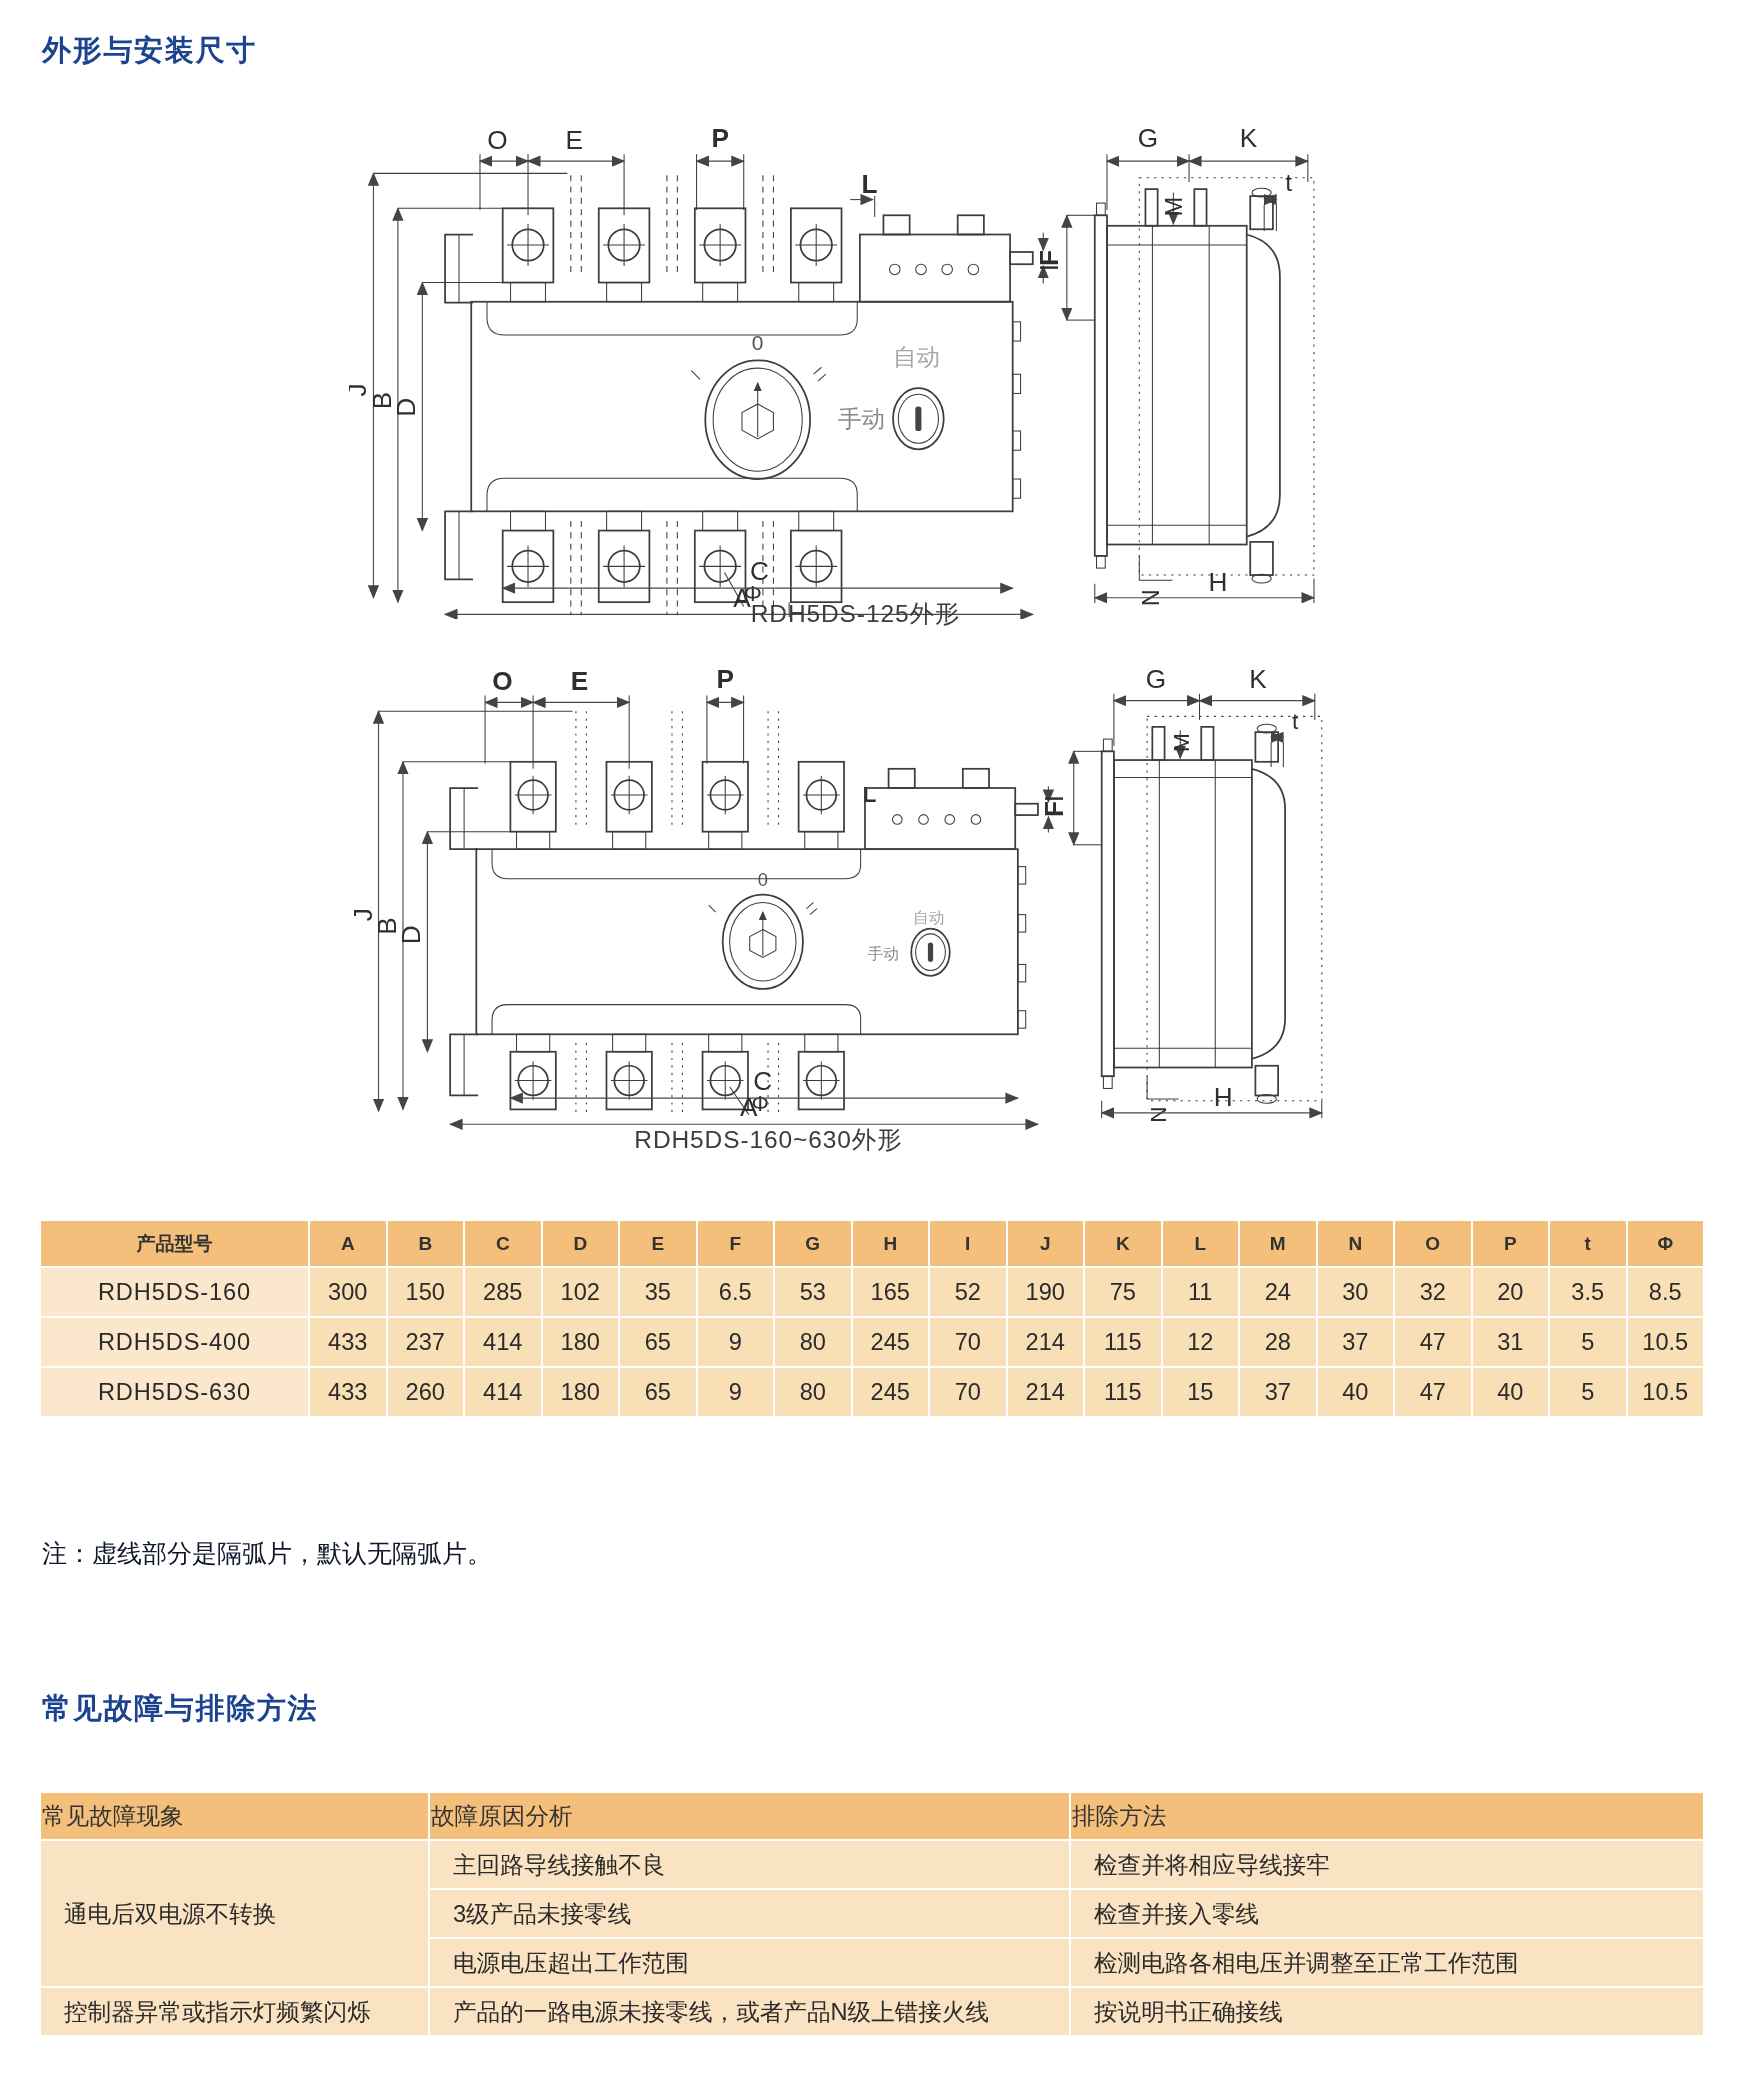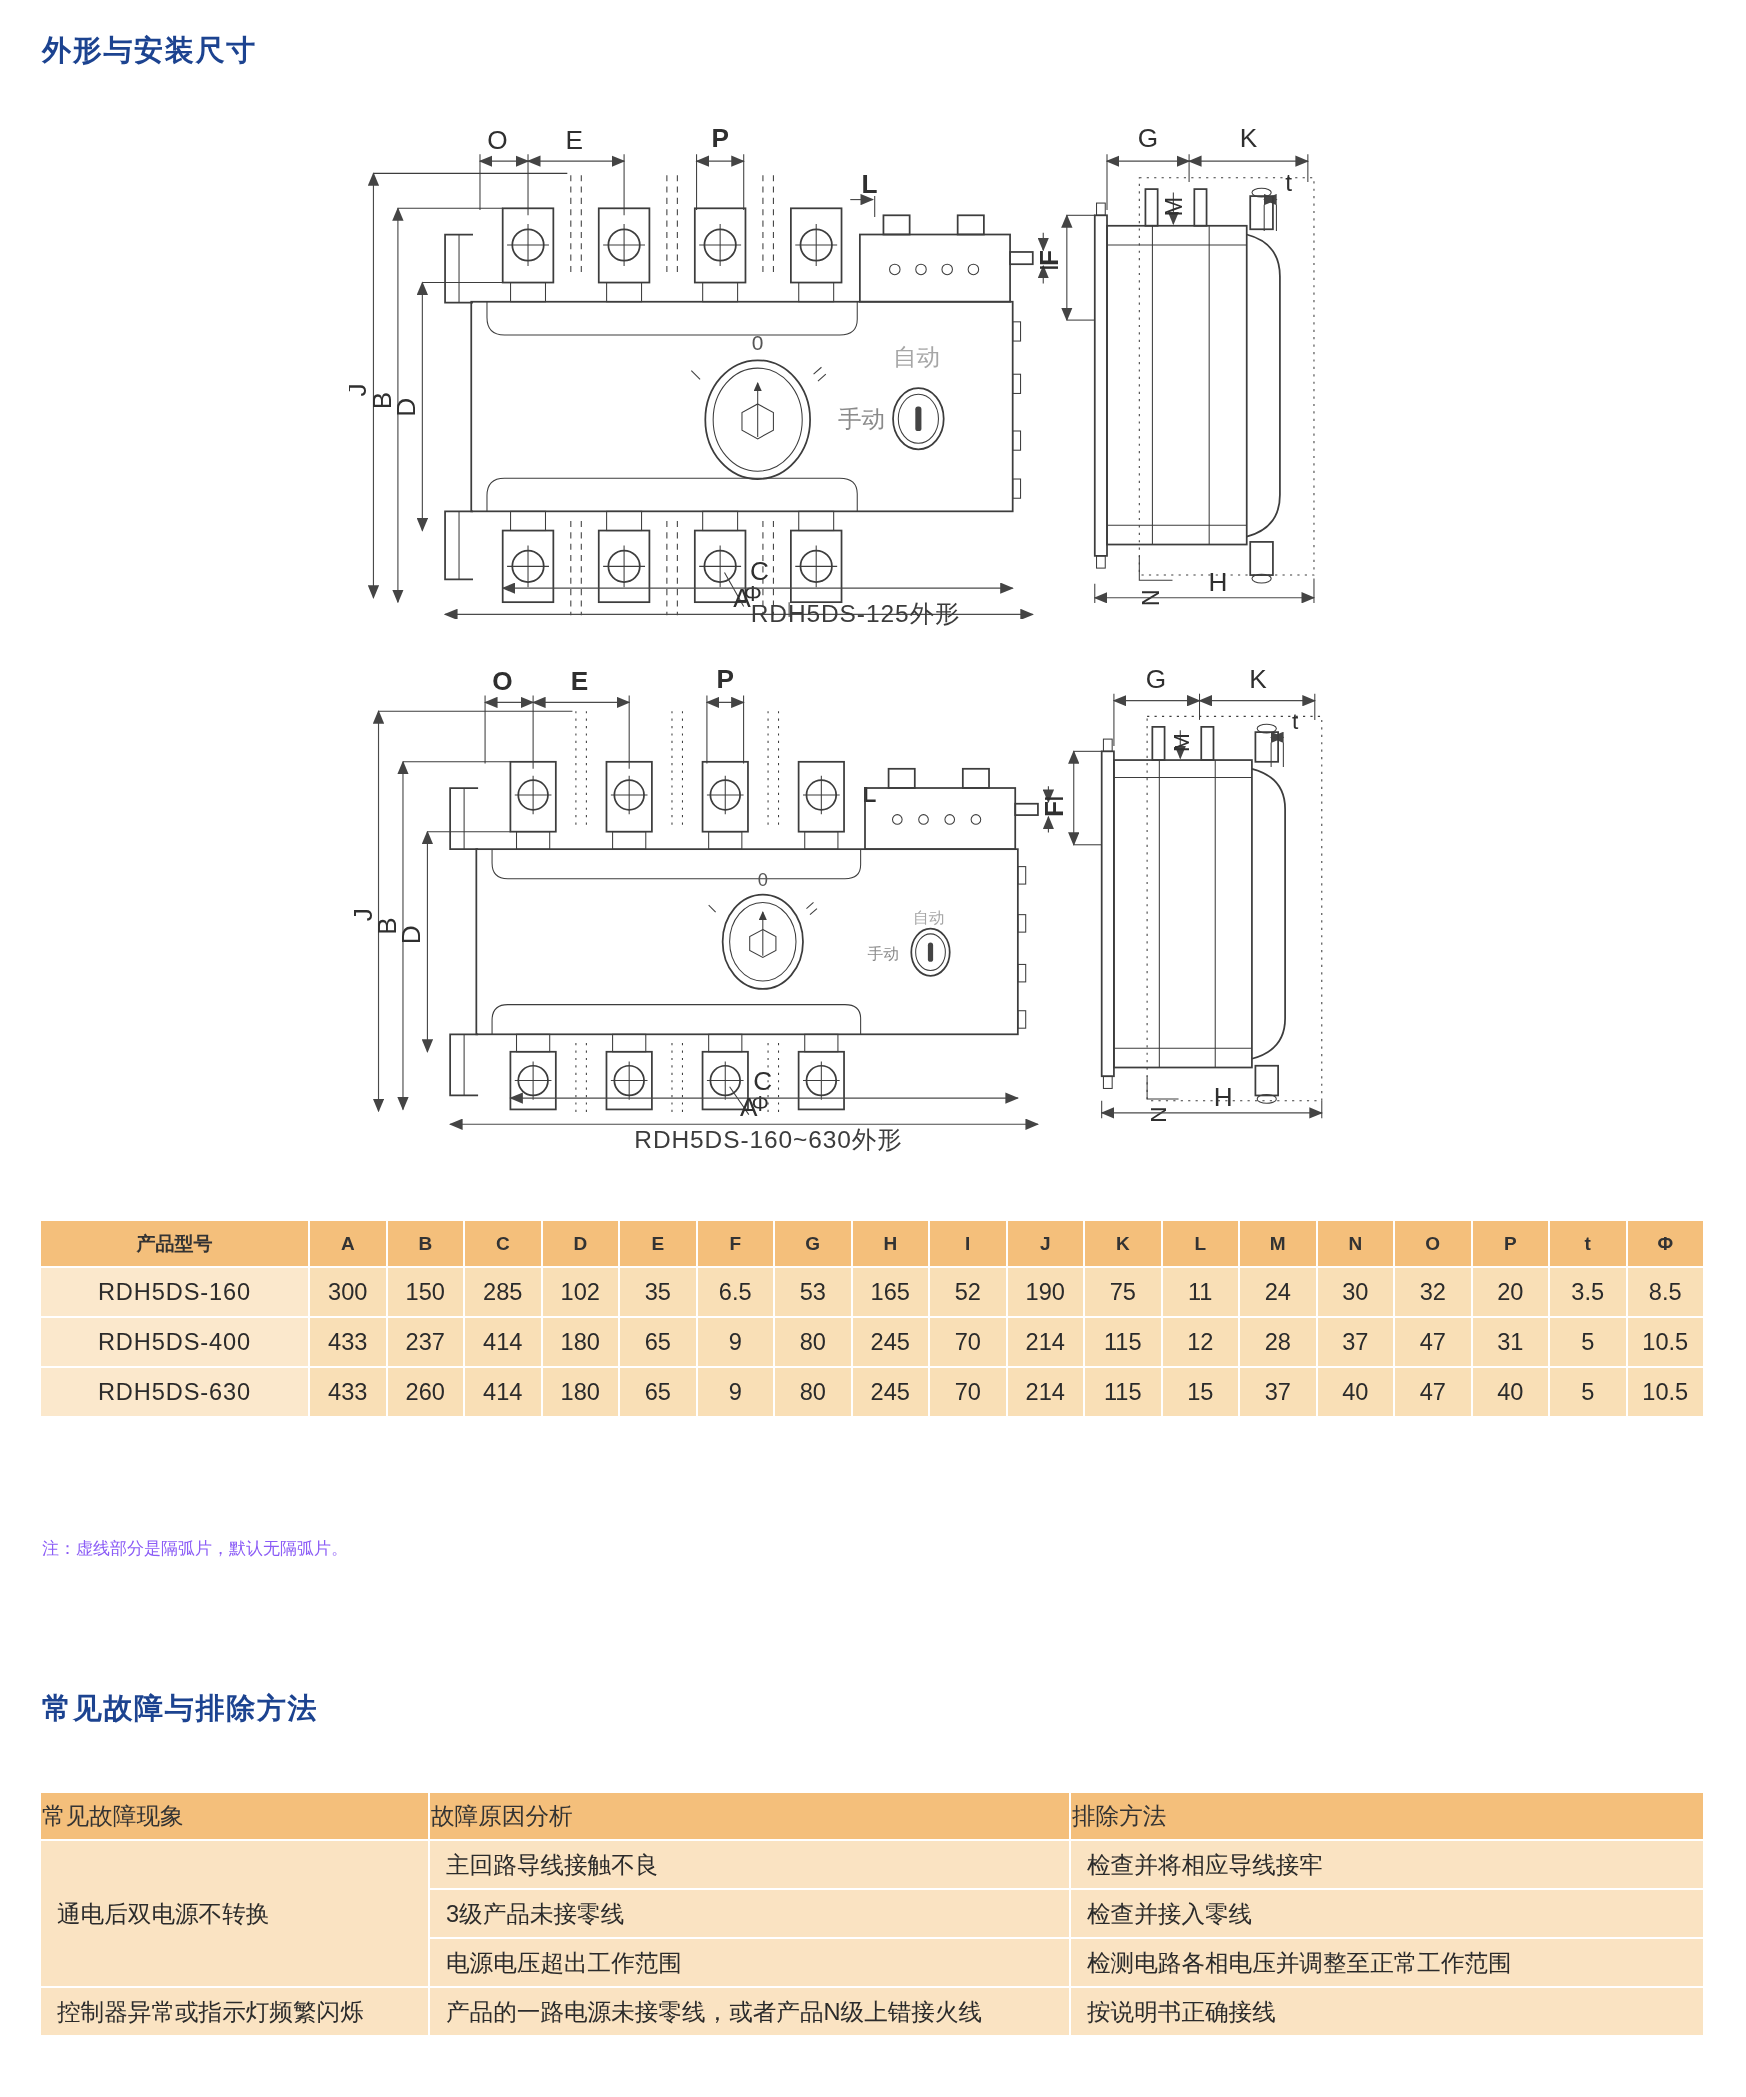--- a/index.html
+++ b/index.html
@@ -9,31 +9,31 @@
   }
   .sec-title{position:absolute;left:42px;font-size:29px;font-weight:bold;color:#1C4390;letter-spacing:1.7px}
   #title1{top:31px}
   #title2{top:1689px}
   .fig{position:absolute}
   #fig1{left:349px;top:112px;width:1013px;height:507px}
   #fig2{left:354px;top:657px;width:1022px;height:476px}
   .caption{position:absolute;font-size:24.5px;color:#3c3c3c;text-align:center;letter-spacing:0.9px}
   #caption1{left:349px;top:597px;width:1013px}
   #caption2{left:262px;top:1123px;width:1013px}
-  .note{position:absolute;left:42px;top:1537px;font-size:17px;color:#8b5cf6}
+  .note{position:absolute;left:42px;top:1537px;font-size:25px;color:#0f172a}
 
   table{border-collapse:separate;border-spacing:2.6px;table-layout:fixed;position:absolute}
   #dim-table{left:39px;top:1219px;width:1666px}
   #dim-table th{background:#F4BF7B;height:43px;font-size:19px;font-weight:600;color:#333;text-align:center}
   #dim-table td{background:#F9DFB6;height:46px;font-size:23.6px;text-align:center;color:#2b2b2b}
   #dim-table td.model{background:#FBE8CC;font-weight:500;letter-spacing:0.9px}
 
   #fault-table{left:39px;top:1791px;width:1666px}
   #fault-table th{background:#F4BF7B;height:44px;font-size:23.6px;font-weight:500;color:#333;text-align:left;}
-  #fault-table td{background:#FAE3C2;height:45px;font-size:23.6px;text-align:left;padding-left:16px;color:#2b2b2b}
+  #fault-table td{background:#FAE3C2;height:45px;font-size:23.6px;text-align:left;padding-left:23px;color:#2b2b2b}
 
   
   .ln{fill:none;stroke:#3d3d3d;stroke-width:2}
   .th{fill:none;stroke:#3d3d3d;stroke-width:1.2}
   .dim{fill:none;stroke:#4a4a4a;stroke-width:1.3}
   .dsh{stroke-dasharray:7 6}
   .dot{stroke-dasharray:2.5 6}
   .dl{font-size:30px;fill:#2f2f2f;font-family:"Liberation Sans",sans-serif}
   .dlb{font-weight:bold}
   .klabel{fill:#a6a6a6;font-family:"Liberation Sans",sans-serif}

